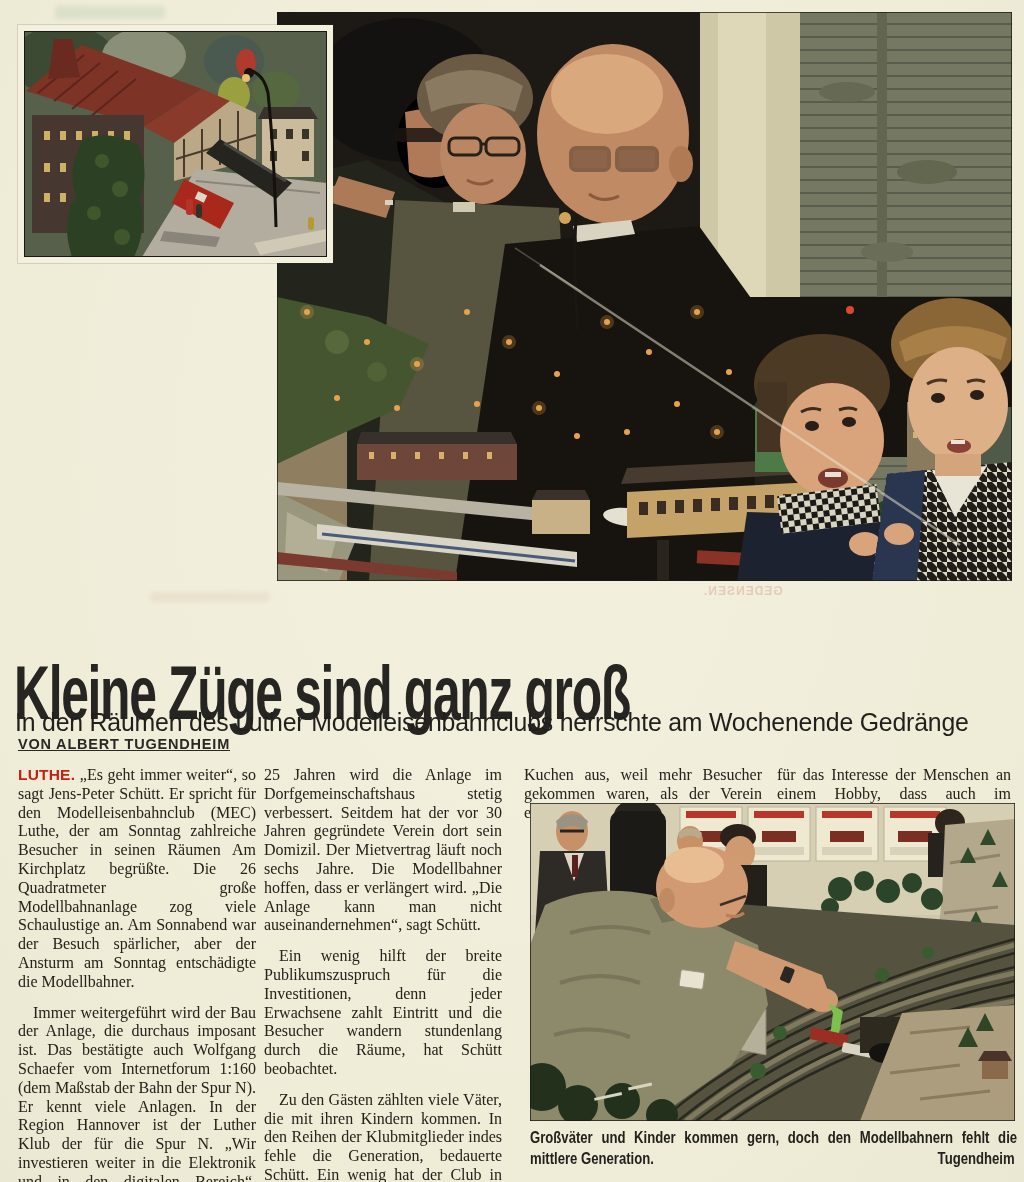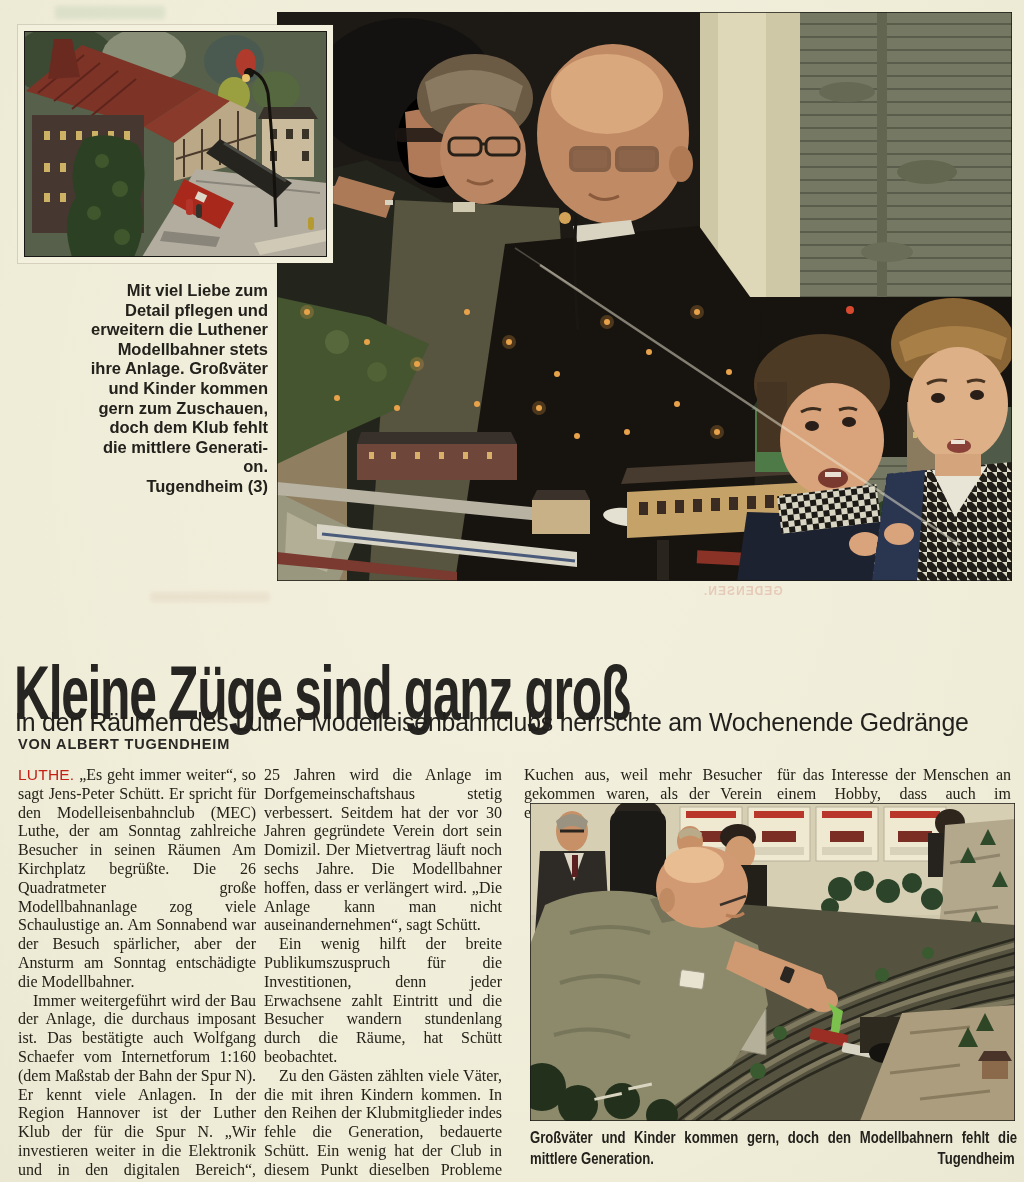--- a/index.html
+++ b/index.html
@@ -12,37 +12,37 @@
   .photo-frame{position:absolute;background:#f3f0de;box-shadow:0 0 0 1px rgba(60,55,40,.15);}
 
   
   .headline{position:absolute;left:14px;top:604px;font-size:76px;font-weight:700;
             letter-spacing:-2px;color:#262522;white-space:nowrap;
             transform:scaleX(.655);transform-origin:left top;line-height:1;}
   .subheadline{position:absolute;left:15px;top:686px;font-size:26px;font-weight:400;
             letter-spacing:-.2px;color:#201f1c;white-space:nowrap;
             transform:scaleX(.955);transform-origin:left top;line-height:1.1;}
   .byline{position:absolute;left:18px;top:736px;font-size:14.5px;font-weight:700;
-            letter-spacing:.8px;color:#2a2824;}
+            letter-spacing:.8px;color:#2a2824;text-decoration:underline;}
 
   
   .cap-left{position:absolute;left:6px;top:281px;width:262px;text-align:right;
             font-weight:700;font-size:16.5px;line-height:19.6px;color:#23211c;
             white-space:pre-line;}
 
   
   .col{position:absolute;top:766px;font-family:"Liberation Serif", serif;
        font-size:16px;line-height:18.8px;text-align:justify;color:#242219;}
   .col p{margin:0;}
-  .col p + p{text-indent:15px;}
+  .col p + p{text-indent:15px;margin-top:12px;}
   .col1{left:18px;width:238px;height:416px;overflow:hidden;}
   .col2{left:264px;width:238px;height:416px;overflow:hidden;}
   .col3{left:524px;width:238px;height:64px;overflow:hidden;}
   .col4{left:777px;width:234px;height:64px;overflow:hidden;}
-  .dateline{font-family:"Liberation Sans", sans-serif;font-weight:400;color:#c52015;
+  .dateline{font-family:"Liberation Sans", sans-serif;font-weight:700;color:#c52015;
             font-size:15.5px;letter-spacing:.2px;}
 
   
   .cap-bottom{position:absolute;left:530px;top:1127px;width:594px;
               font-weight:700;font-size:16px;line-height:21px;color:#23211c;
               text-align:justify;transform:scaleX(.82);transform-origin:left top;}
   .cap-bottom .credit{position:absolute;right:3px;top:21px;}
 
   
   .bleed-text{position:absolute;left:703px;top:584px;font-weight:700;font-size:12px;
@@ -358,31 +358,20 @@
       <circle cx="225" cy="42" r="5" fill="#17130f"></circle>
       <circle cx="222" cy="47" r="4" fill="#e8c26a"></circle>
       <rect x="162" y="168" width="7" height="16" rx="3" fill="#b5342a"></rect>
       <rect x="172" y="173" width="6" height="14" rx="3" fill="#33302a"></rect>
       <rect x="284" y="186" width="6" height="13" rx="3" fill="#b59a30"></rect>
       <path d="M230,212 L303,198 L303,210 L236,224 Z" fill="#cfc9b6"></path>
       <rect width="303" height="226" fill="none" stroke="#1a1814" stroke-width="2"></rect>
     </svg>
   </div>
 
-  <div class="cap-left">Mit viel Liebe zum
-Detail pflegen und
-erweitern die Luthener
-Modellbahner stets
-ihre Anlage. Großväter
-und Kinder kommen
-gern zum Zuschauen,
-doch dem Klub fehlt
-die mittlere Generati-
-on.
-Tugendheim (3)</div>
 
   <h1 class="headline">Kleine Züge sind ganz groß</h1>
   <h2 class="subheadline">In den Räumen des Luther Modelleisenbahnclubs herrschte am Wochenende Gedränge</h2>
   <div class="byline">VON ALBERT TUGENDHEIM</div>
 
   <div class="col col1">
     <p><span class="dateline">LUTHE.</span> <span>„Es geht immer weiter“, so sagt Jens-Peter Schütt. Er spricht für den Modelleisenbahnclub (MEC) Luthe, der am Sonntag zahlreiche Besucher in seinen Räumen Am Kirchplatz begrüßte. Die 26 Quadratmeter große Modellbahnanlage zog viele Schaulustige an. Am Sonnabend war der Besuch spärlicher, aber der Ansturm am Sonntag entschädigte die Modellbahner.</span></p>
     <p>Immer weitergeführt wird der Bau der Anlage, die durchaus imposant ist. Das bestätigte auch Wolfgang Schaefer vom Internetforum 1:160 (dem Maßstab der Bahn der Spur N). Er kennt viele Anlagen. In der Region Hannover ist der Luther Klub der für die Spur N. „Wir investieren weiter in die Elektronik und in den digitalen Bereich“, erläuterte Schütt. Seit</p>
   </div>
   <div class="col col2">

